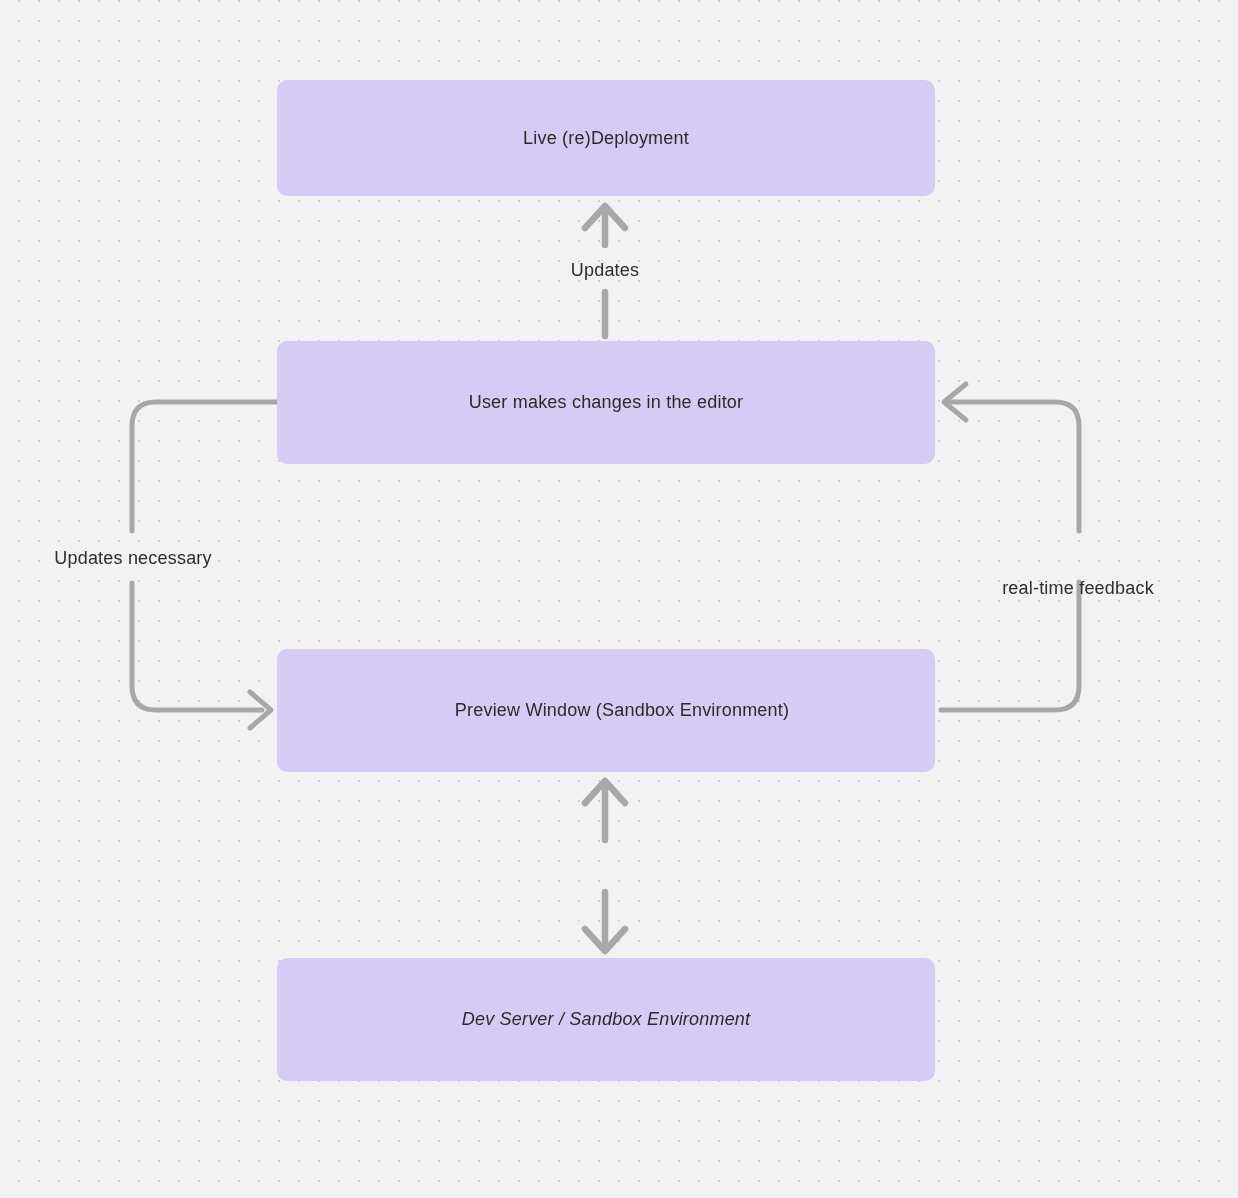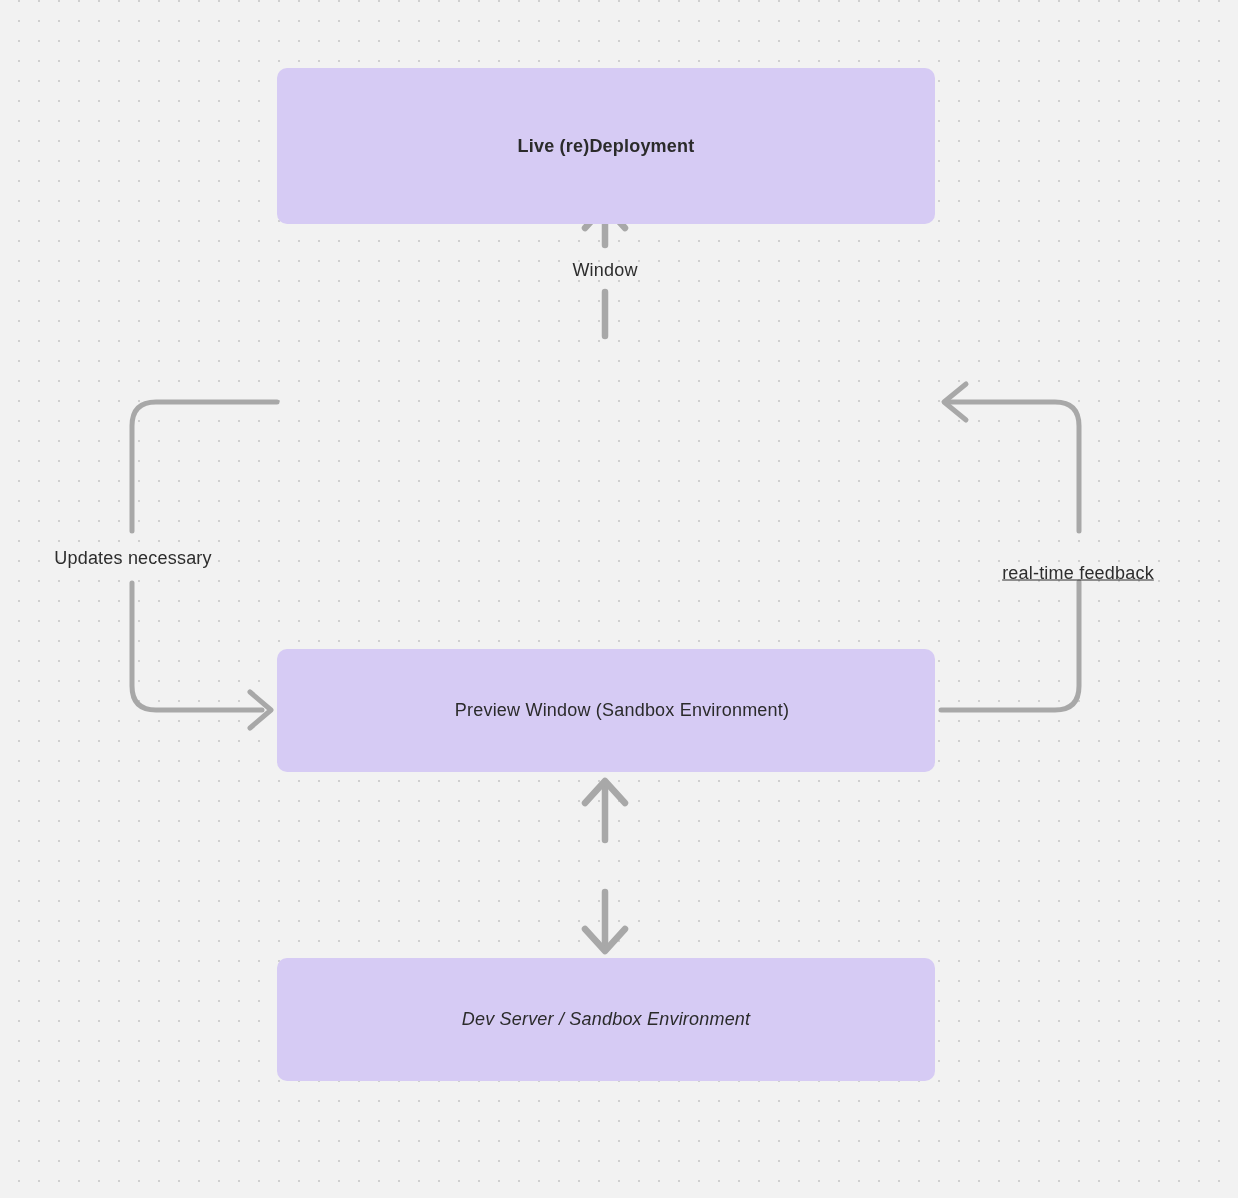--- a/index.html
+++ b/index.html
@@ -41,36 +41,36 @@
     background: var(--node-fill-color, #d6cbf4);
     border-radius: 10px;
     display: flex;
     align-items: center;
     justify-content: center;
     text-align: center;
     font-size: 18px;
     letter-spacing: 0.2px;
     color: var(--node-text-color, #2b2b2b);
   }
-  .node-1 { top: 68px; height: 156px; font-weight: bold; }
+  .node-1 { top: 80px; height: 116px; }
   .node-2 { top: 341px; }
   .node-3 { top: 649px; padding-left: 32px; }
   .node-4 { top: 958px; font-style: italic; }
 
   .edge-label {
     position: absolute;
     transform: translate(-50%, -50%);
     white-space: nowrap;
     font-size: 18px;
     letter-spacing: 0.2px;
     color: var(--label-text-color, #2d2d2d);
   }
   .label-publish  { left: 605px;  top: 270px; }
   .label-updates  { left: 133px;  top: 558px; }
-  .label-realtime { left: 1078px; top: 573px; text-decoration: underline; }
+  .label-realtime { left: 1078px; top: 588px; }
   .label-spun     { left: 607px;  top: 866px; }
 </style>
 </head>
 <body>
 
 <div class="canvas">
 
   <svg class="arrow-layer" viewBox="0 0 1238 1198" xmlns="http://www.w3.org/2000/svg" aria-hidden="true">
 
     <g>
@@ -96,26 +96,29 @@
       <path class="edge-path w6" d="M 585 803 L 605 781 L 625 803"></path>
       <path class="edge-path w6" d="M 605 892 L 605 946"></path>
       <path class="edge-path w6" d="M 585 929 L 605 951 L 625 929"></path>
     </g>
   </svg>
 
   <div class="flow-node node-1">
     <span>Live (re)Deployment</span>
   </div>
 
+  <div class="flow-node node-2">
+    <span>User makes changes in the editor</span>
+  </div>
 
   <div class="flow-node node-3">
     <span>Preview Window (Sandbox Environment)</span>
   </div>
 
   <div class="flow-node node-4">
     <span>Dev Server / Sandbox Environment</span>
   </div>
 
-  <div class="edge-label label-publish">Window</div>
+  <div class="edge-label label-publish">Updates</div>
   <div class="edge-label label-updates">Updates necessary</div>
   <div class="edge-label label-realtime">real-time feedback</div>
 
 </div>
 
 </body></html>

